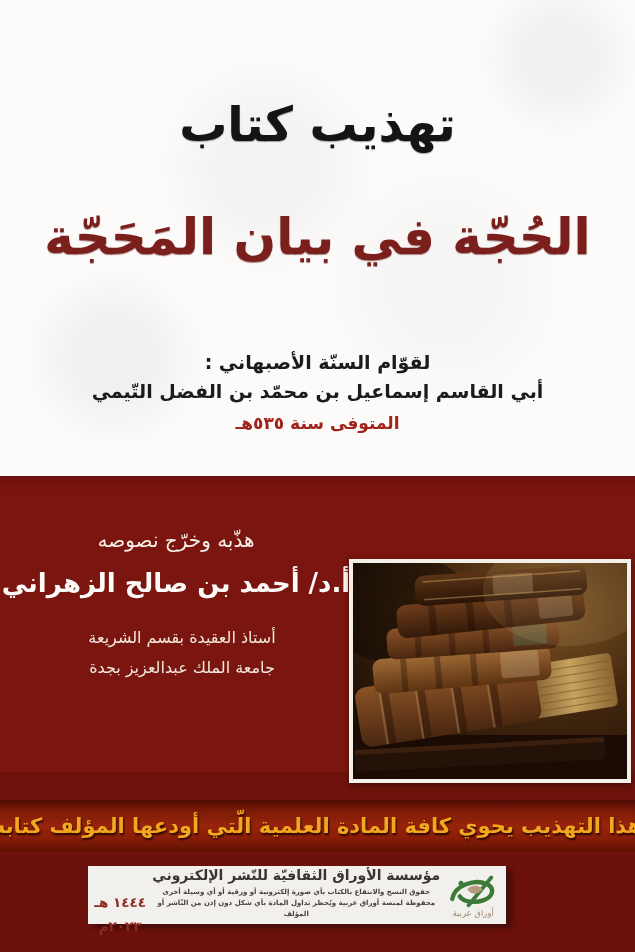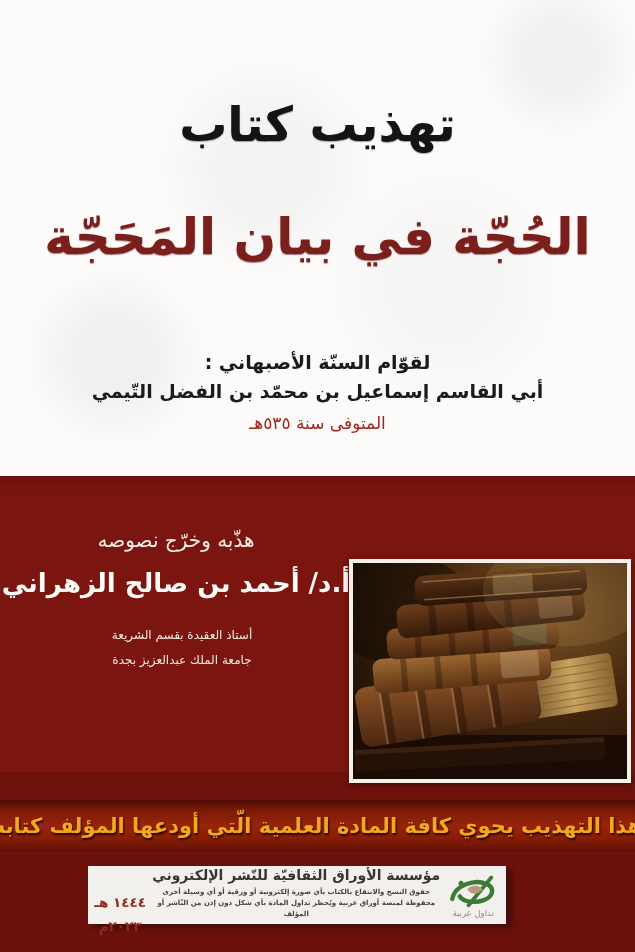--- a/index.html
+++ b/index.html
@@ -34,34 +34,34 @@
     direction:rtl; white-space:nowrap;
     text-shadow:0 1px 1px rgba(90,20,18,.5);
   }
   .author-block {
     position:absolute; left:0; top:348px; width:100%;
     direction:rtl; line-height:1.55;
   }
   .author-intro, .author-name {
     font-size:19px; font-weight:bold; color:#1c1a1a;
   }
-  .author-death { font-size:17px; font-weight:normal; color:#a1231a; margin-top:3px; }
+  .author-death { font-size:17px; font-weight:bold; color:#a1231a; margin-top:3px; }
 
   
   .maroon-section {
     position:absolute; left:0; top:476px; width:635px; height:296px;
     background:linear-gradient(180deg,#6f120c 0%, #7b150f 6%, #7b150f 100%);
   }
   .editor-block {
     position:absolute; left:0; top:52px; width:352px;
     text-align:center; direction:rtl;
   }
   .editor-intro { font-size:20px; color:#f6f0e9; margin-bottom:16px; }
   .editor-name  { font-size:26px; font-weight:bold; color:#fdfbf8; margin-bottom:30px; }
-  .editor-role  { font-size:12px; color:#f2eade; margin-bottom:11px;margin-left:12px; }
+  .editor-role  { font-size:16px; color:#f2eade; margin-bottom:11px;margin-left:12px; }
 
   .books-frame {
     position:absolute; left:349px; top:83px; width:282px; height:224px;
     border:4px solid #f3f0ea; background:#1d0f06;
     box-shadow:0 2px 6px rgba(0,0,0,.4);
   }
   .books-frame svg { display:block; width:100%; height:100%; }
 
   
   .banner {
@@ -223,21 +223,21 @@
   <div class="bottom-section">
     <div class="publisher-card">
 
       <div class="logo-cell">
         <svg width="58" height="34" viewBox="0 0 90 54">
           <path d="M12 38 C16 16 48 6 66 14 C80 20 78 34 62 40 C48 45 30 43 24 34" fill="none" stroke="#3c7a38" stroke-width="7" stroke-linecap="round"></path>
           <path d="M74 4 L38 48" stroke="#3c7a38" stroke-width="6" stroke-linecap="round"></path>
           <path d="M36 22 C44 14 58 16 60 24 C52 32 40 32 36 22 Z" fill="#b59a7b"></path>
           <circle cx="26" cy="13" r="4" fill="#3c7a38"></circle>
         </svg>
-        <div class="logo-label">تداول عربية</div>
+        <div class="logo-label">أوراق عربية</div>
       </div>
 
       <div class="pub-center">
         <div class="publisher-name">مؤسسة الأوراق الثقافيّة للنّشر الإلكتروني</div>
         <div class="rights">
           <div>حقوق النسخ والانتفاع بالكتاب بأي صورة إلكترونية أو ورقية أو أي وسيلة أخرى</div>
           <div>محفوظة لمنصة أوراق عربية ويُحظر تداول المادة بأي شكل دون إذن من النّاشر أو المؤلف</div>
         </div>
       </div>
 

